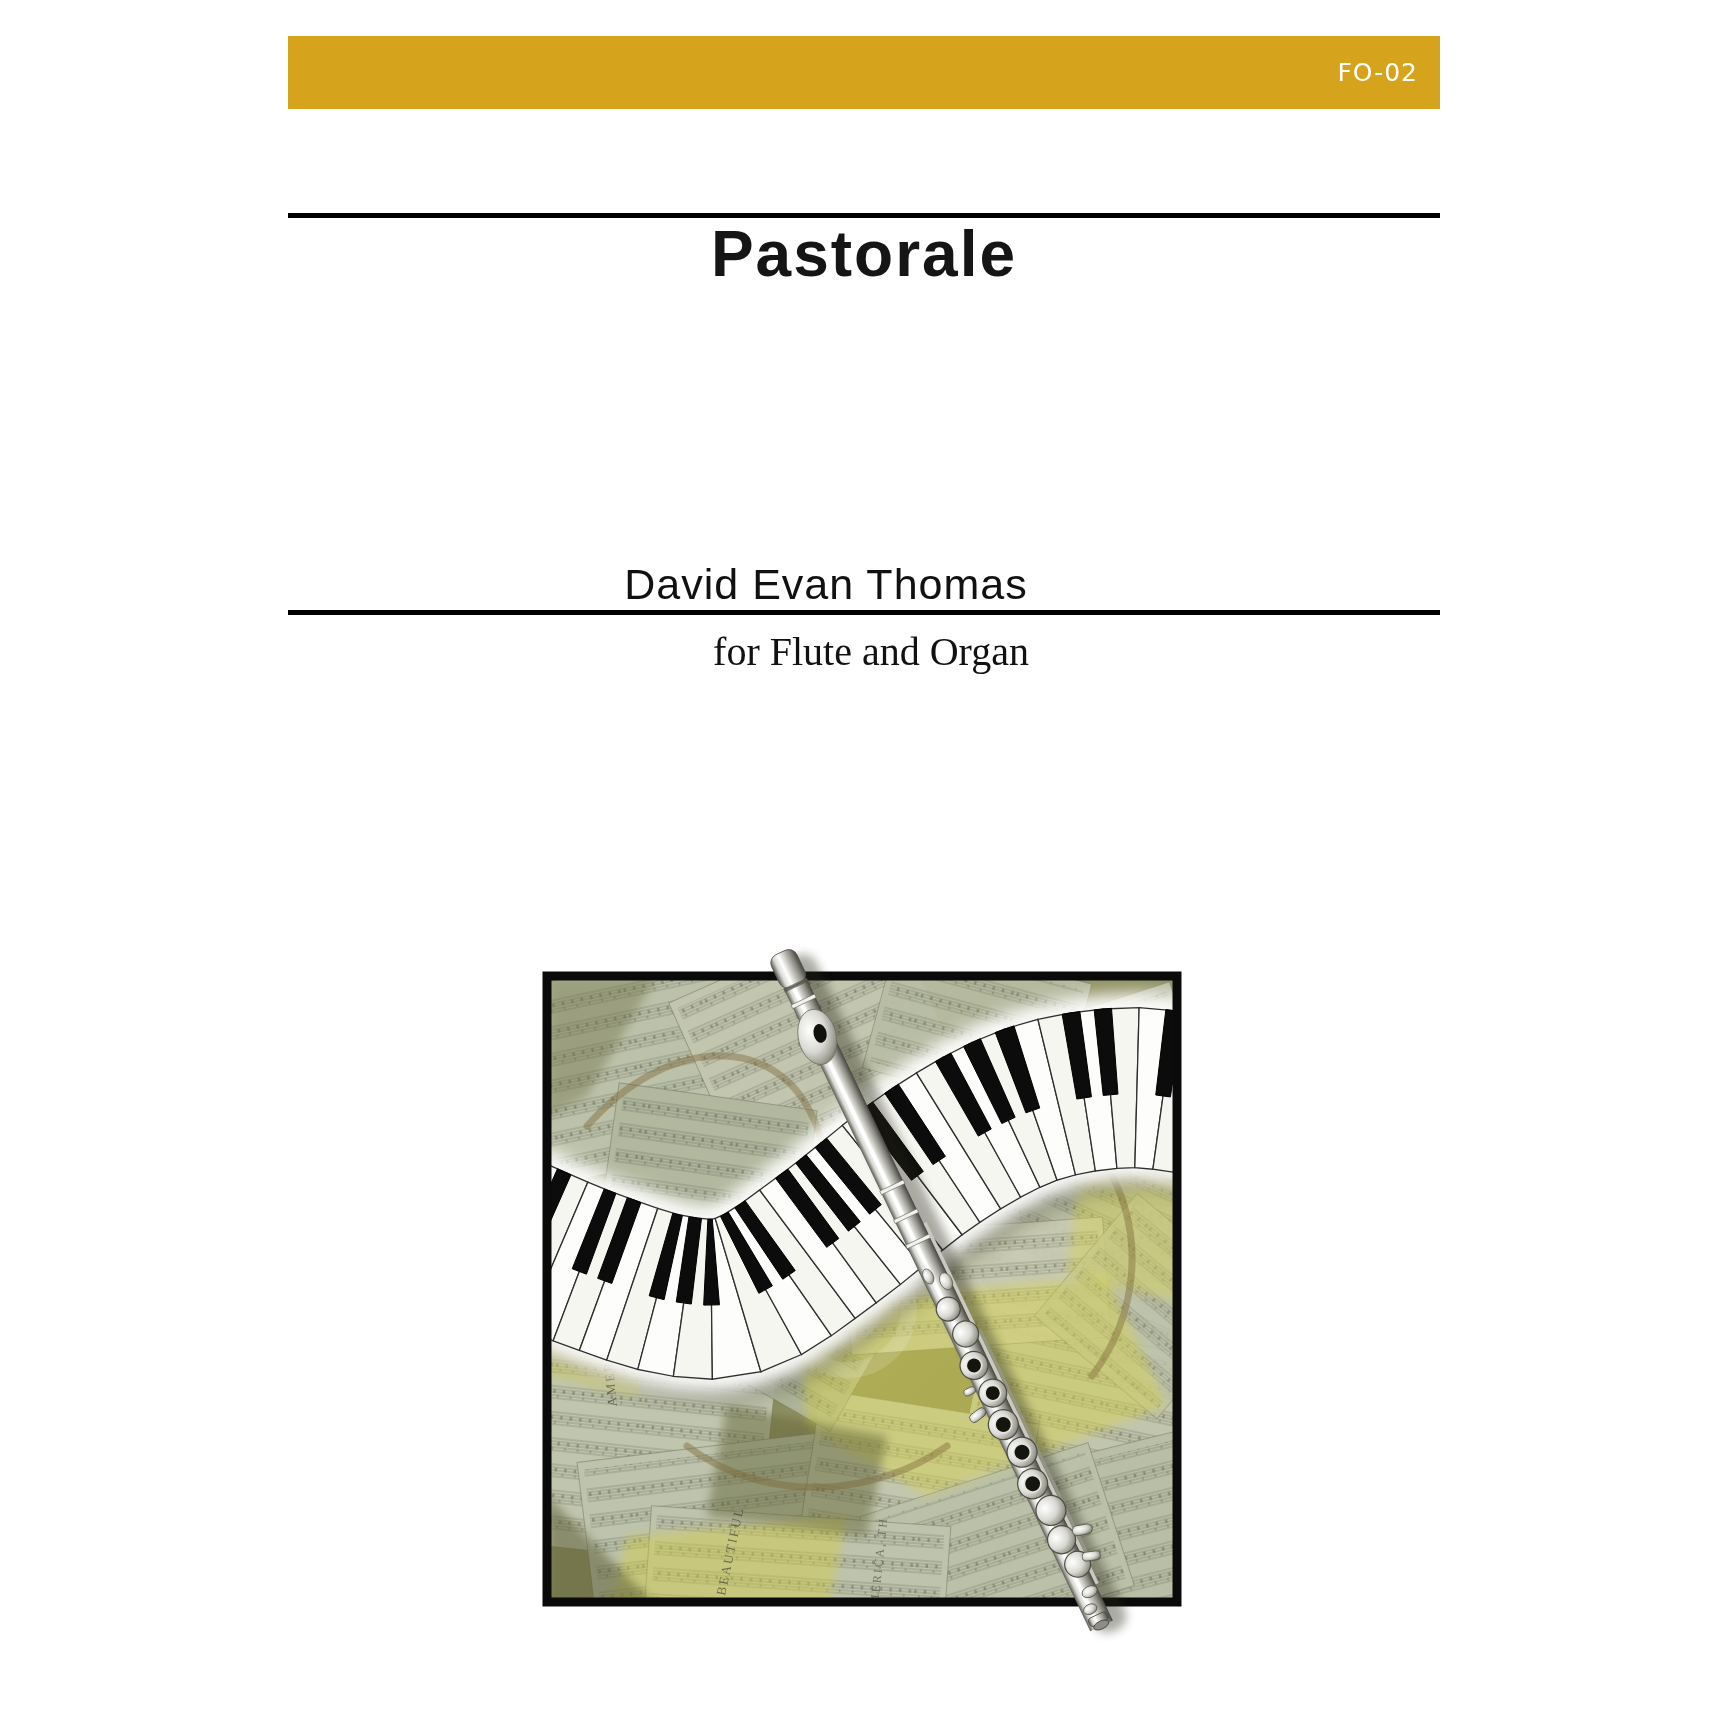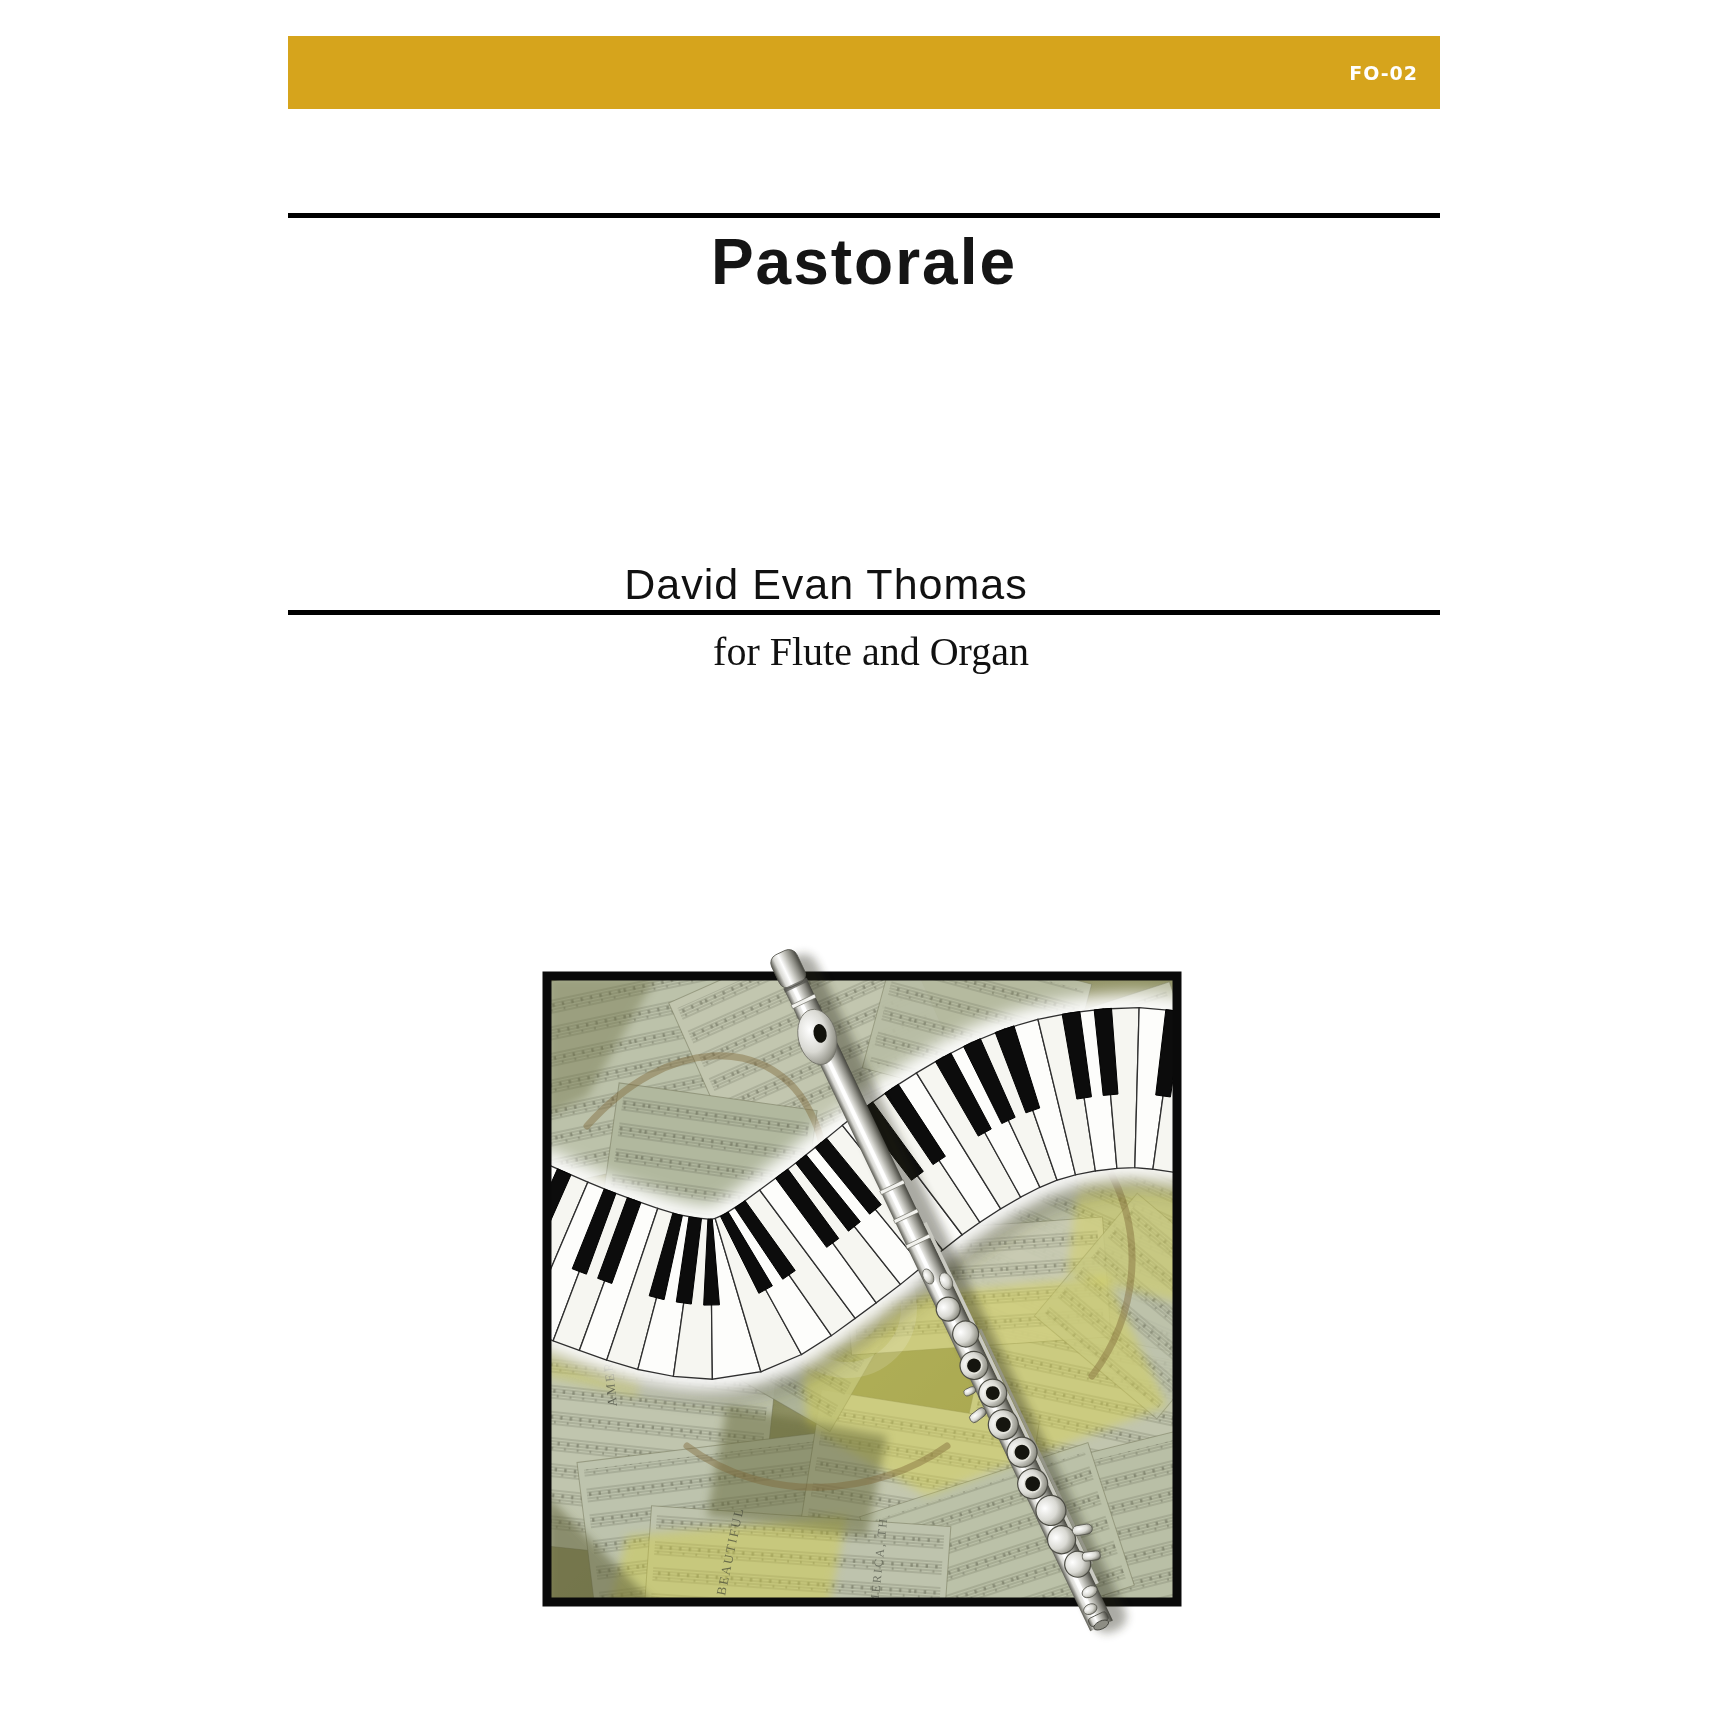--- a/index.html
+++ b/index.html
@@ -9,31 +9,31 @@
   }
   #page{position:absolute;inset:0;background:#ffffff;}
   .banner{
     position:absolute;left:288px;top:36px;width:1152px;height:73px;
     background:var(--accent,#d6a41c);
     display:flex;align-items:center;justify-content:flex-end;
   }
   .banner-code{
     color:var(--accent-text,#ffffff);
     font-family:"DejaVu Sans",sans-serif;
-    font-weight:bold;font-size:19px;letter-spacing:1px;
+    font-weight:normal;font-size:25px;letter-spacing:1px;
     padding-right:22px;
   }
   .rule{
     position:absolute;left:288px;width:1152px;height:5px;
     background:var(--rule,#000000);
   }
   #rule-top{top:213px;}
   #rule-mid{top:610px;}
   .title{
-    position:absolute;left:0;top:230px;width:1728px;text-align:center;
+    position:absolute;left:0;top:222px;width:1728px;text-align:center;
     font-size:64px;font-weight:700;letter-spacing:2px;color:#151515;
     line-height:1.0;
   }
   .composer{
     position:absolute;left:0;top:563px;width:1652px;text-align:center;
     font-size:43px;font-weight:400;letter-spacing:1px;color:#111111;
     line-height:1.0;
   }
   .subtitle{
     position:absolute;left:7px;top:632px;width:1728px;text-align:center;

